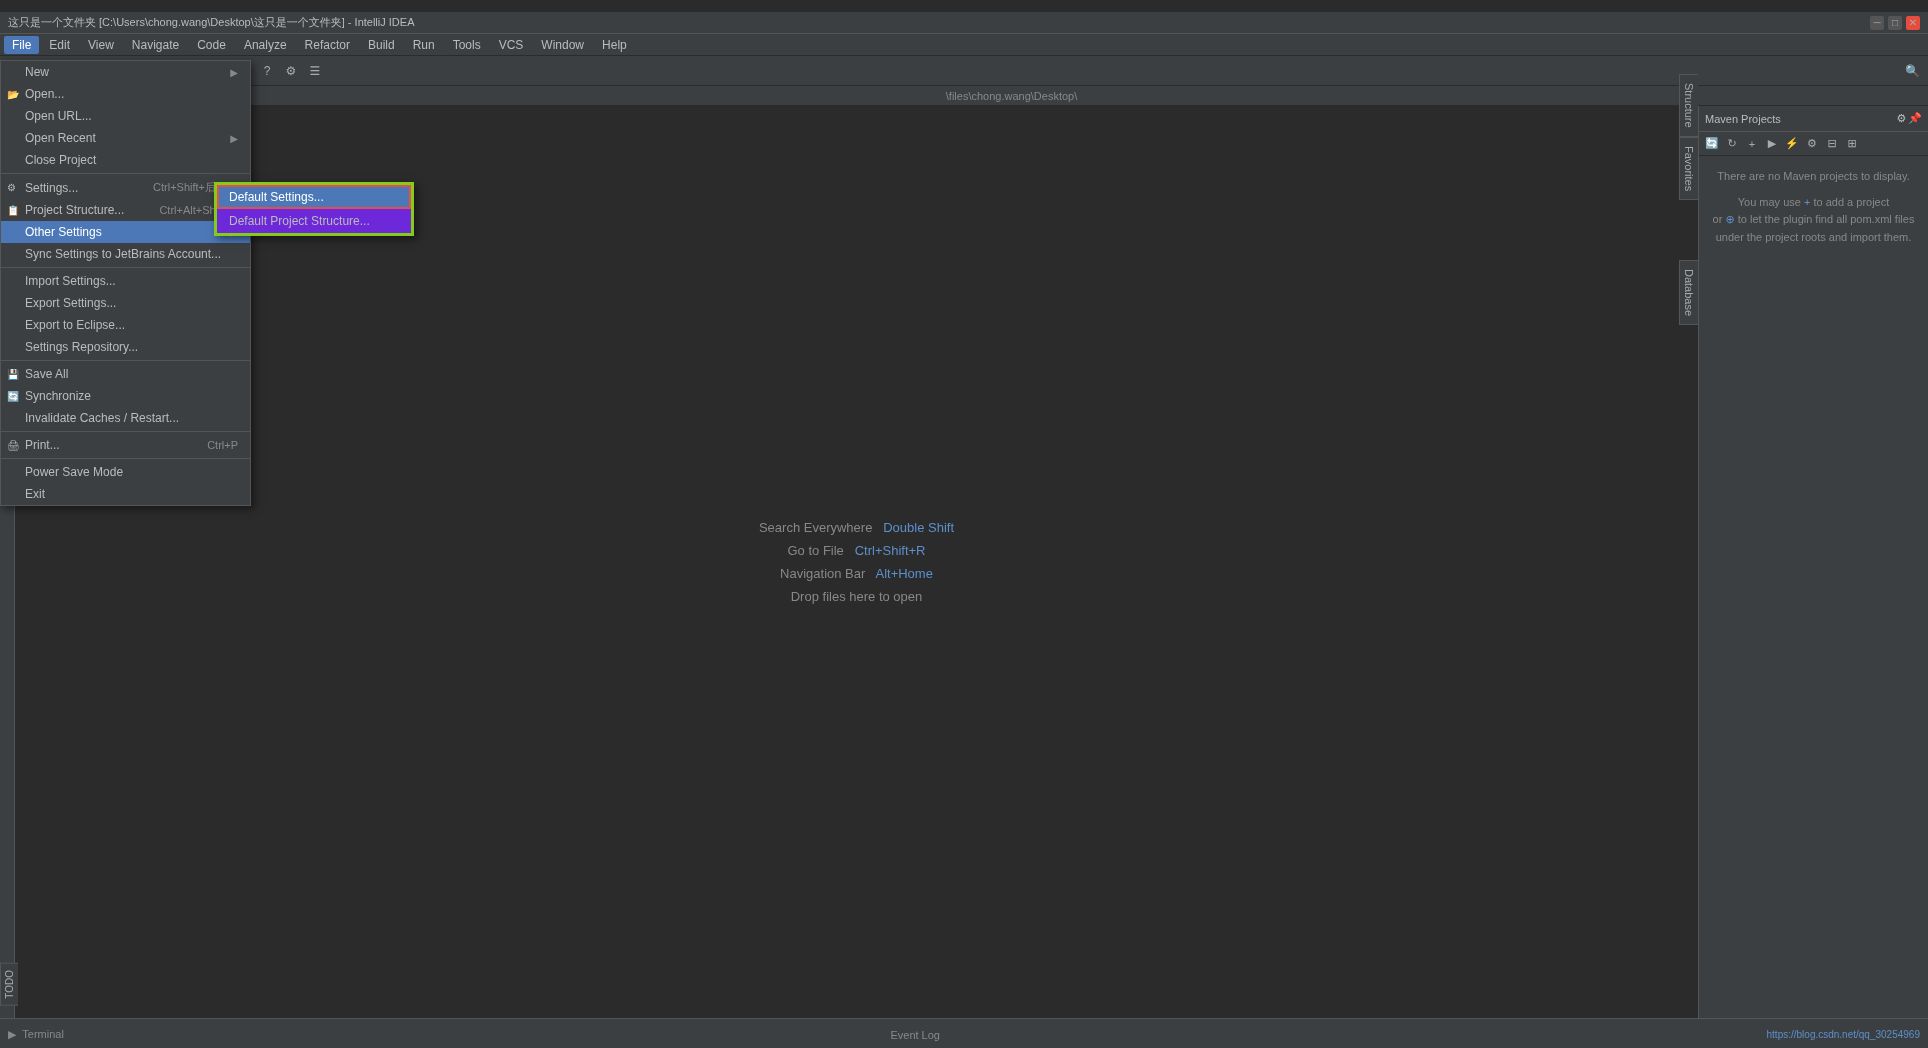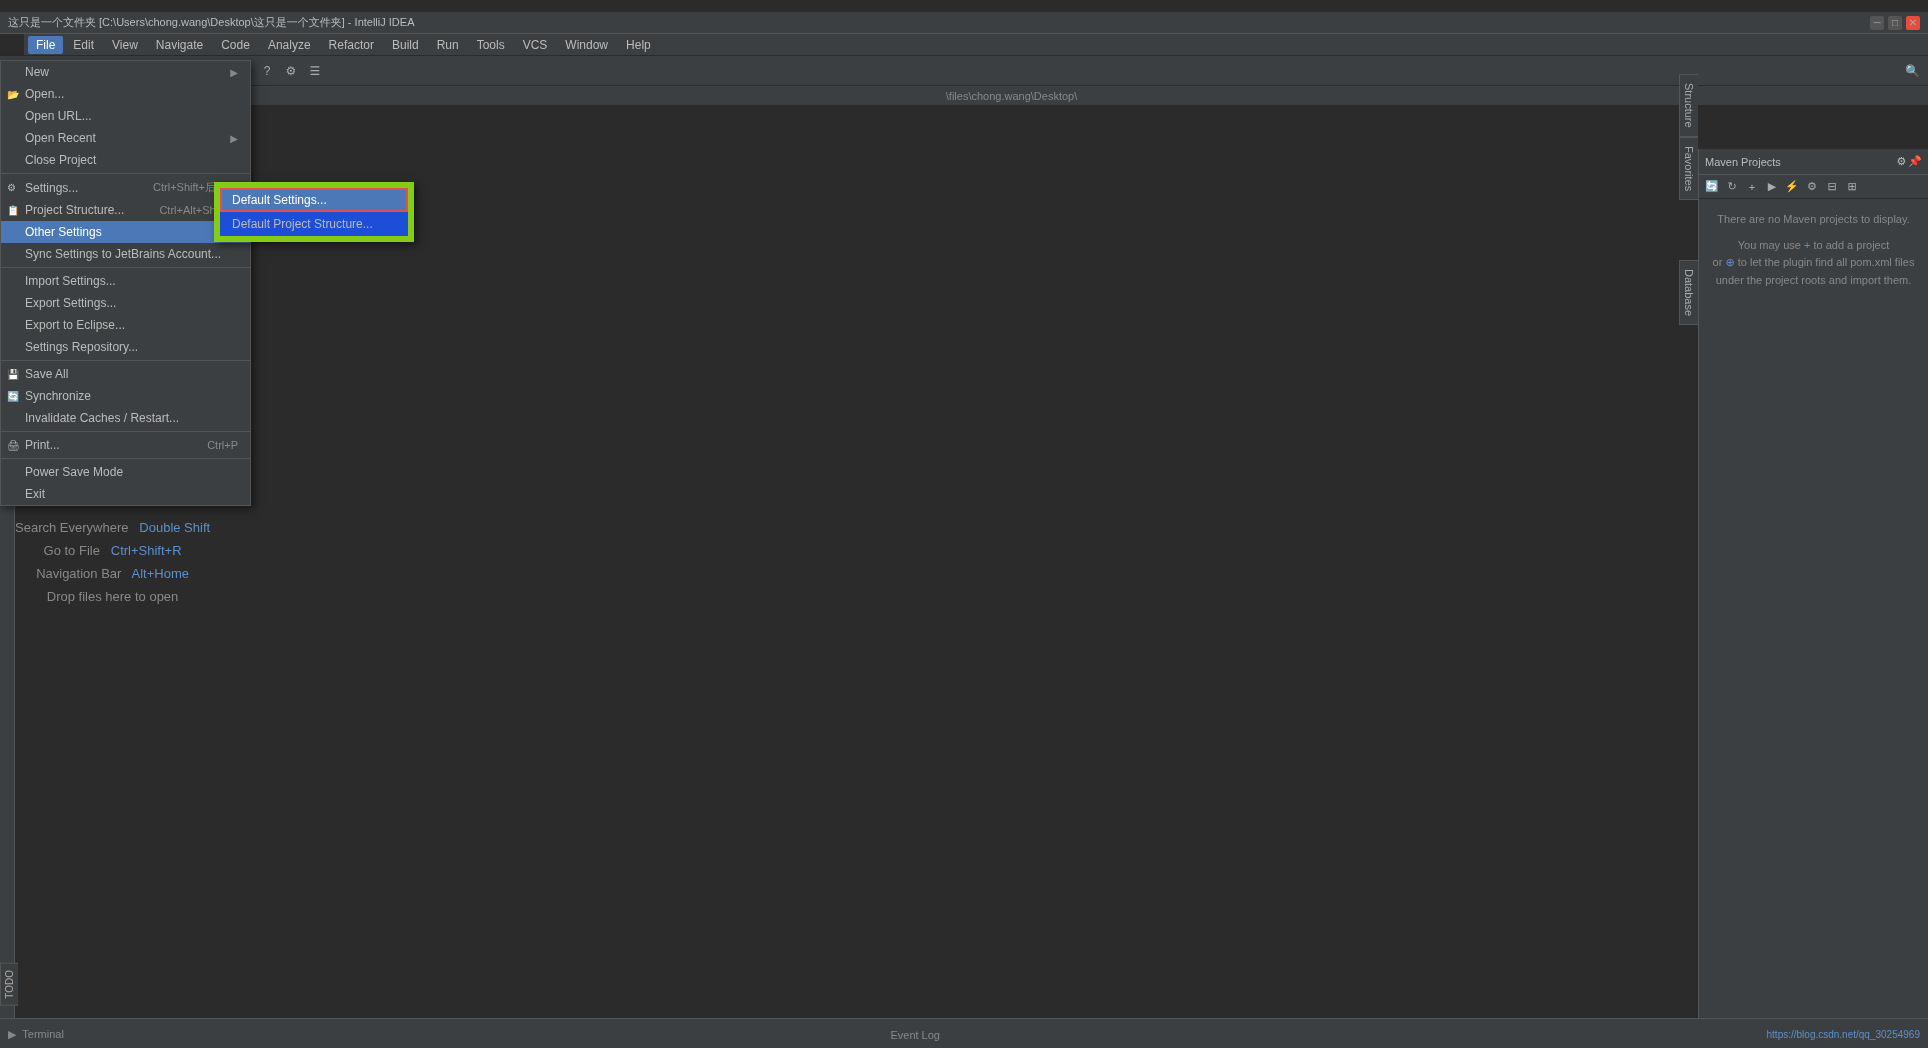--- a/index.html
+++ b/index.html
@@ -49,21 +49,20 @@
 
     
     #menu-bar {
       background: #3c3f41;
       height: 22px;
       display: flex;
       align-items: center;
       padding: 0 4px;
       border-bottom: 1px solid #2b2b2b;
       gap: 2px;
-      margin-left: 24px;
     }
     .menu-item {
       padding: 2px 8px;
       color: #bbbbbb;
       font-size: 12px;
       cursor: pointer;
       border-radius: 2px;
     }
     .menu-item:hover, .menu-item.active {
       background: #4c5052;
@@ -163,21 +162,20 @@
       color: #5c8fcc;
     }
 
     
     #right-panel {
       width: 230px;
       background: #3c3f41;
       border-left: 1px solid #555;
       display: flex;
       flex-direction: column;
-      margin-top: 43px;
     }
     #maven-header {
       height: 26px;
       background: #3c3f41;
       display: flex;
       align-items: center;
       justify-content: space-between;
       padding: 0 6px;
       border-bottom: 1px solid #555;
       font-size: 11px;
@@ -380,21 +378,21 @@
   <div class="tab-icon">⚙</div>
   <div class="tab-icon">⊞</div>
   <div class="tab-icon" style="color:#888; font-size:11px; flex:1; overflow:hidden; white-space:nowrap;">\files\chong.wang\Desktop\</div>
 </div>
 
 <div id="main-layout" style="display:flex; height:calc(1048px - 22px - 22px - 30px - 20px - 42px); position:relative;">
 
   <div id="left-panel" style="width:15px; background:#3c3f41; border-right:1px solid #555;"></div>
 
   <div id="editor-area" style="flex:1; background:#2b2b2b; display:flex; flex-direction:column; position:relative;">
-    <div id="editor-content" style="flex:1; display:flex; align-items:center; justify-content:flex-start;">
+    <div id="editor-content" style="flex:1; display:flex; align-items:center; justify-content:center;">
       <div id="welcome-content">
         <div class="welcome-line">
           <span>Search Everywhere</span>&nbsp;&nbsp;
           <span class="shortcut">Double Shift</span>
         </div>
         <div class="welcome-line">
           <span>Go to File</span>&nbsp;&nbsp;
           <span class="shortcut">Ctrl+Shift+R</span>
         </div>
         <div class="welcome-line">
@@ -557,20 +555,20 @@
 
   <div class="menu-dropdown-item">
     <span>Power Save Mode</span>
   </div>
 
   <div class="menu-dropdown-item">
     <span>Exit</span>
   </div>
 </div>
 
-<div id="other-settings-submenu" style="position:absolute; top:182px; left:214px; width:200px; background:#1d4ed8; border:6px solid #84cc16; z-index:200; box-shadow:3px 3px 8px rgba(0,0,0,0.5);">
+<div id="other-settings-submenu" style="position:absolute; top:182px; left:214px; width:200px; background:#6d28d9; border:3px solid #84cc16; z-index:200; box-shadow:3px 3px 8px rgba(0,0,0,0.5);">
   <div class="submenu-item highlighted" style="padding:5px 12px; cursor:pointer; font-size:12px; color:#fff; background:#4c78b8; outline:2px solid #e05050; outline-offset:-2px;">
     <span>Default Settings...</span>
   </div>
   <div class="submenu-item" style="padding:5px 12px; cursor:pointer; font-size:12px; color:#bbbbbb;">
     <span>Default Project Structure...</span>
   </div>
 </div>
 
 </body></html>

